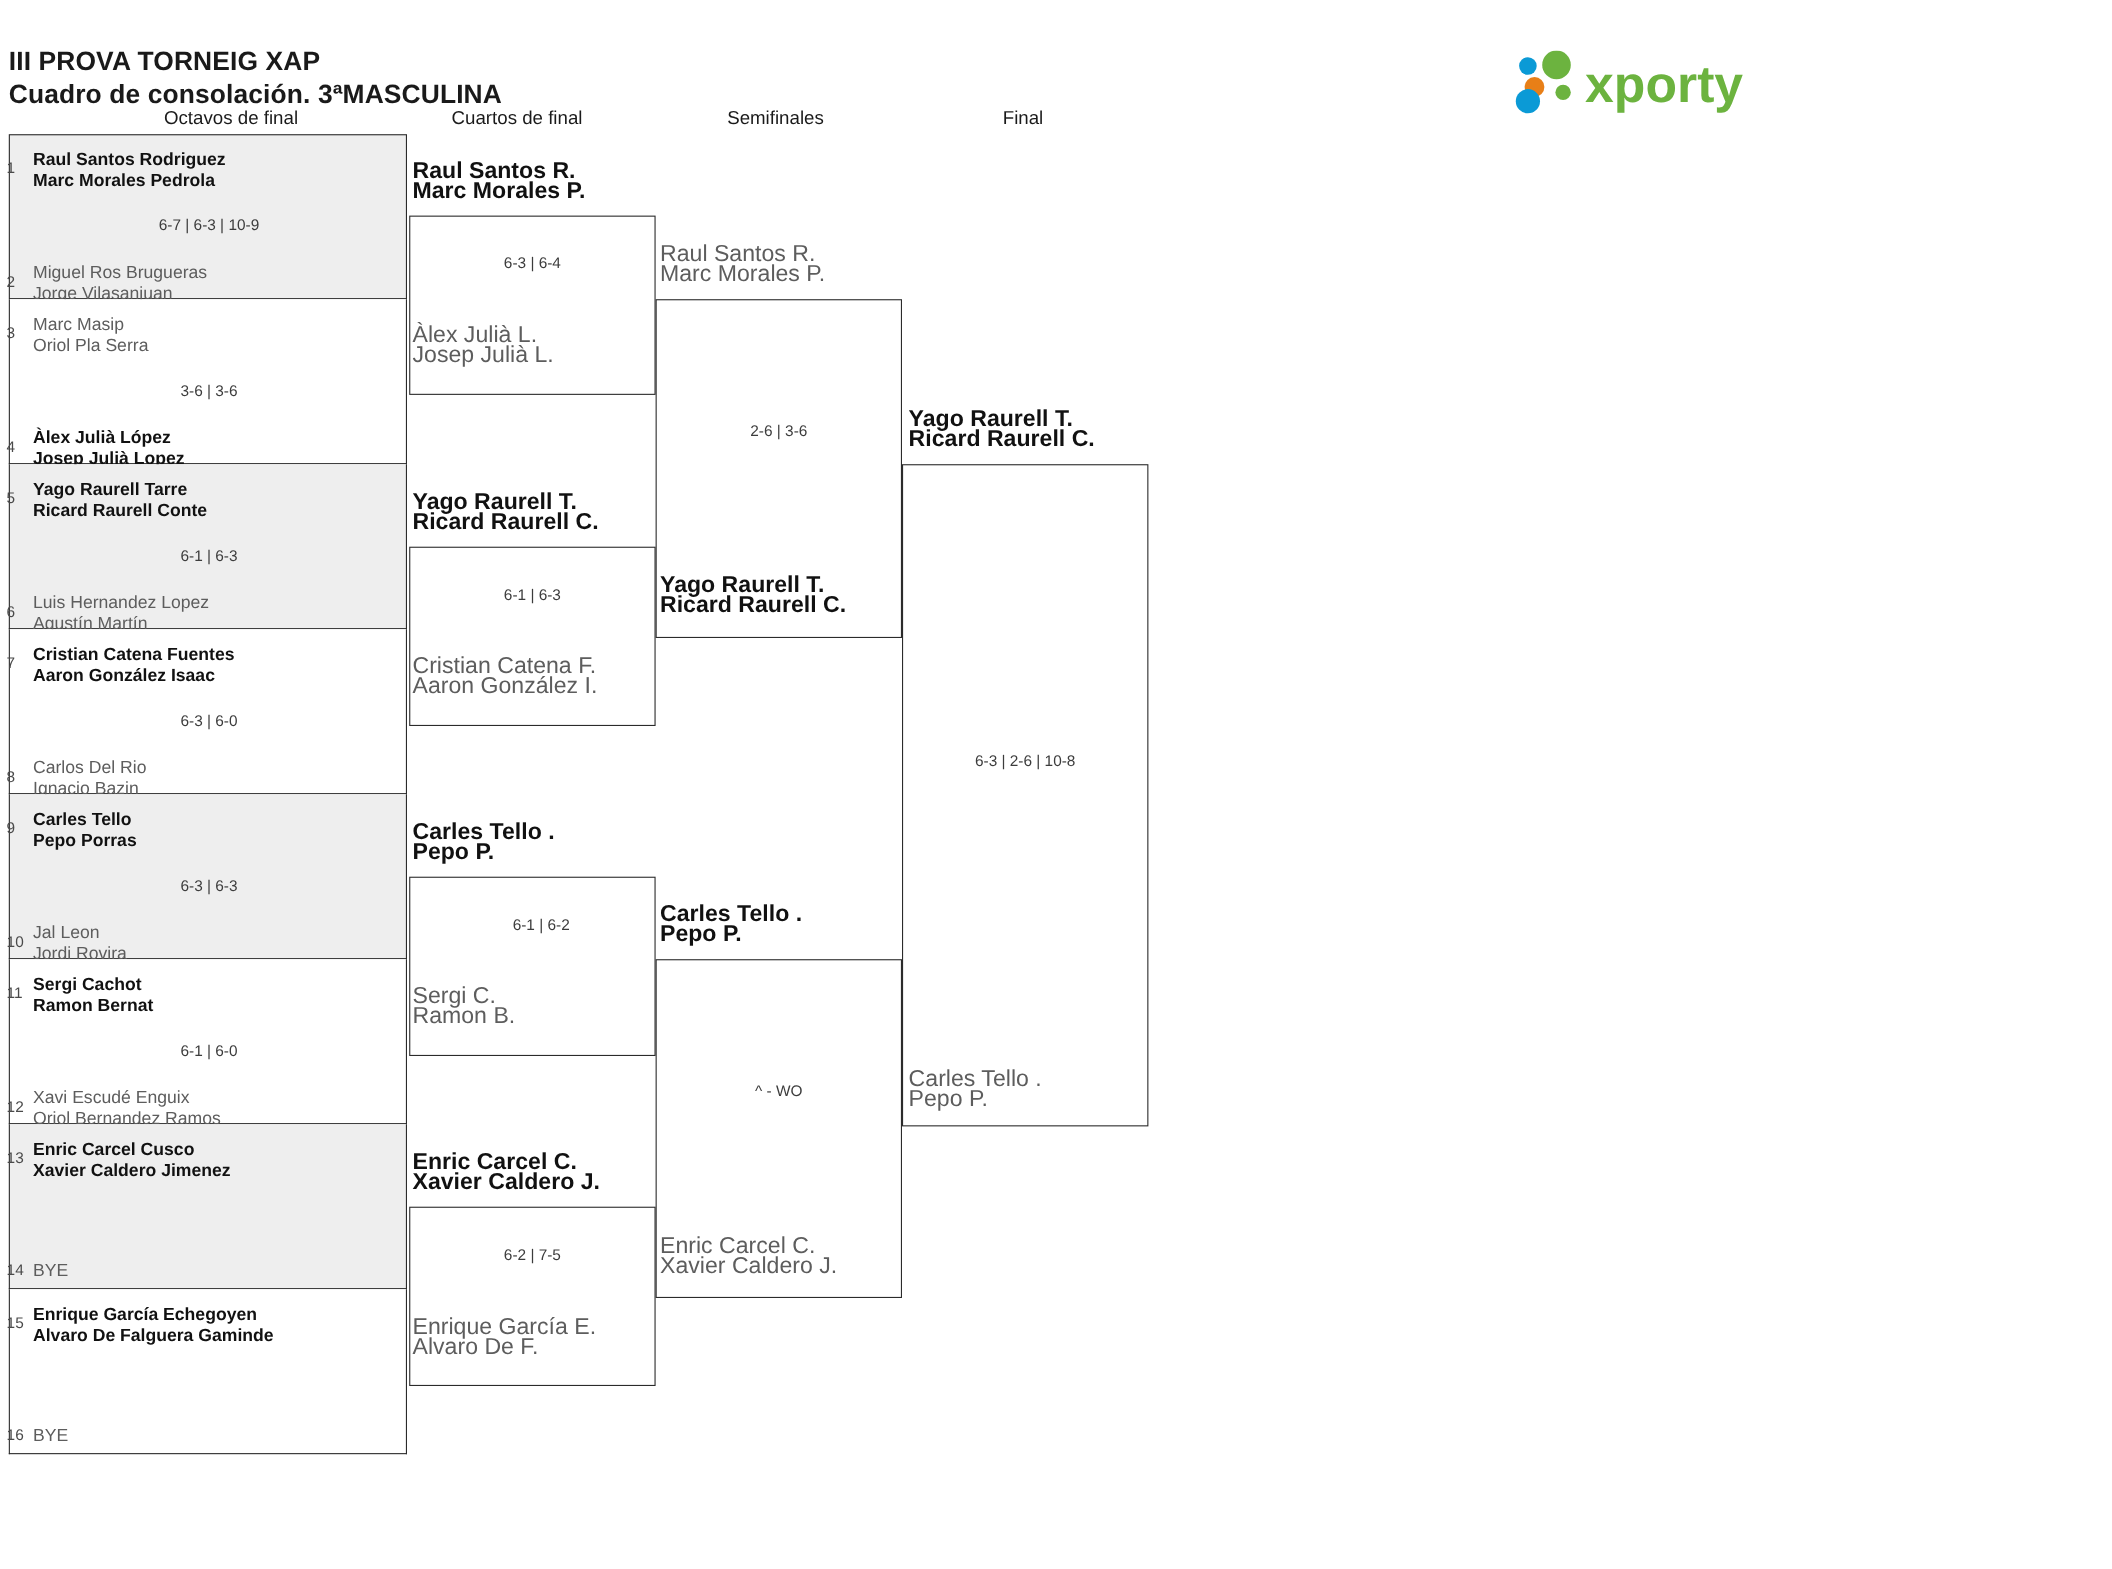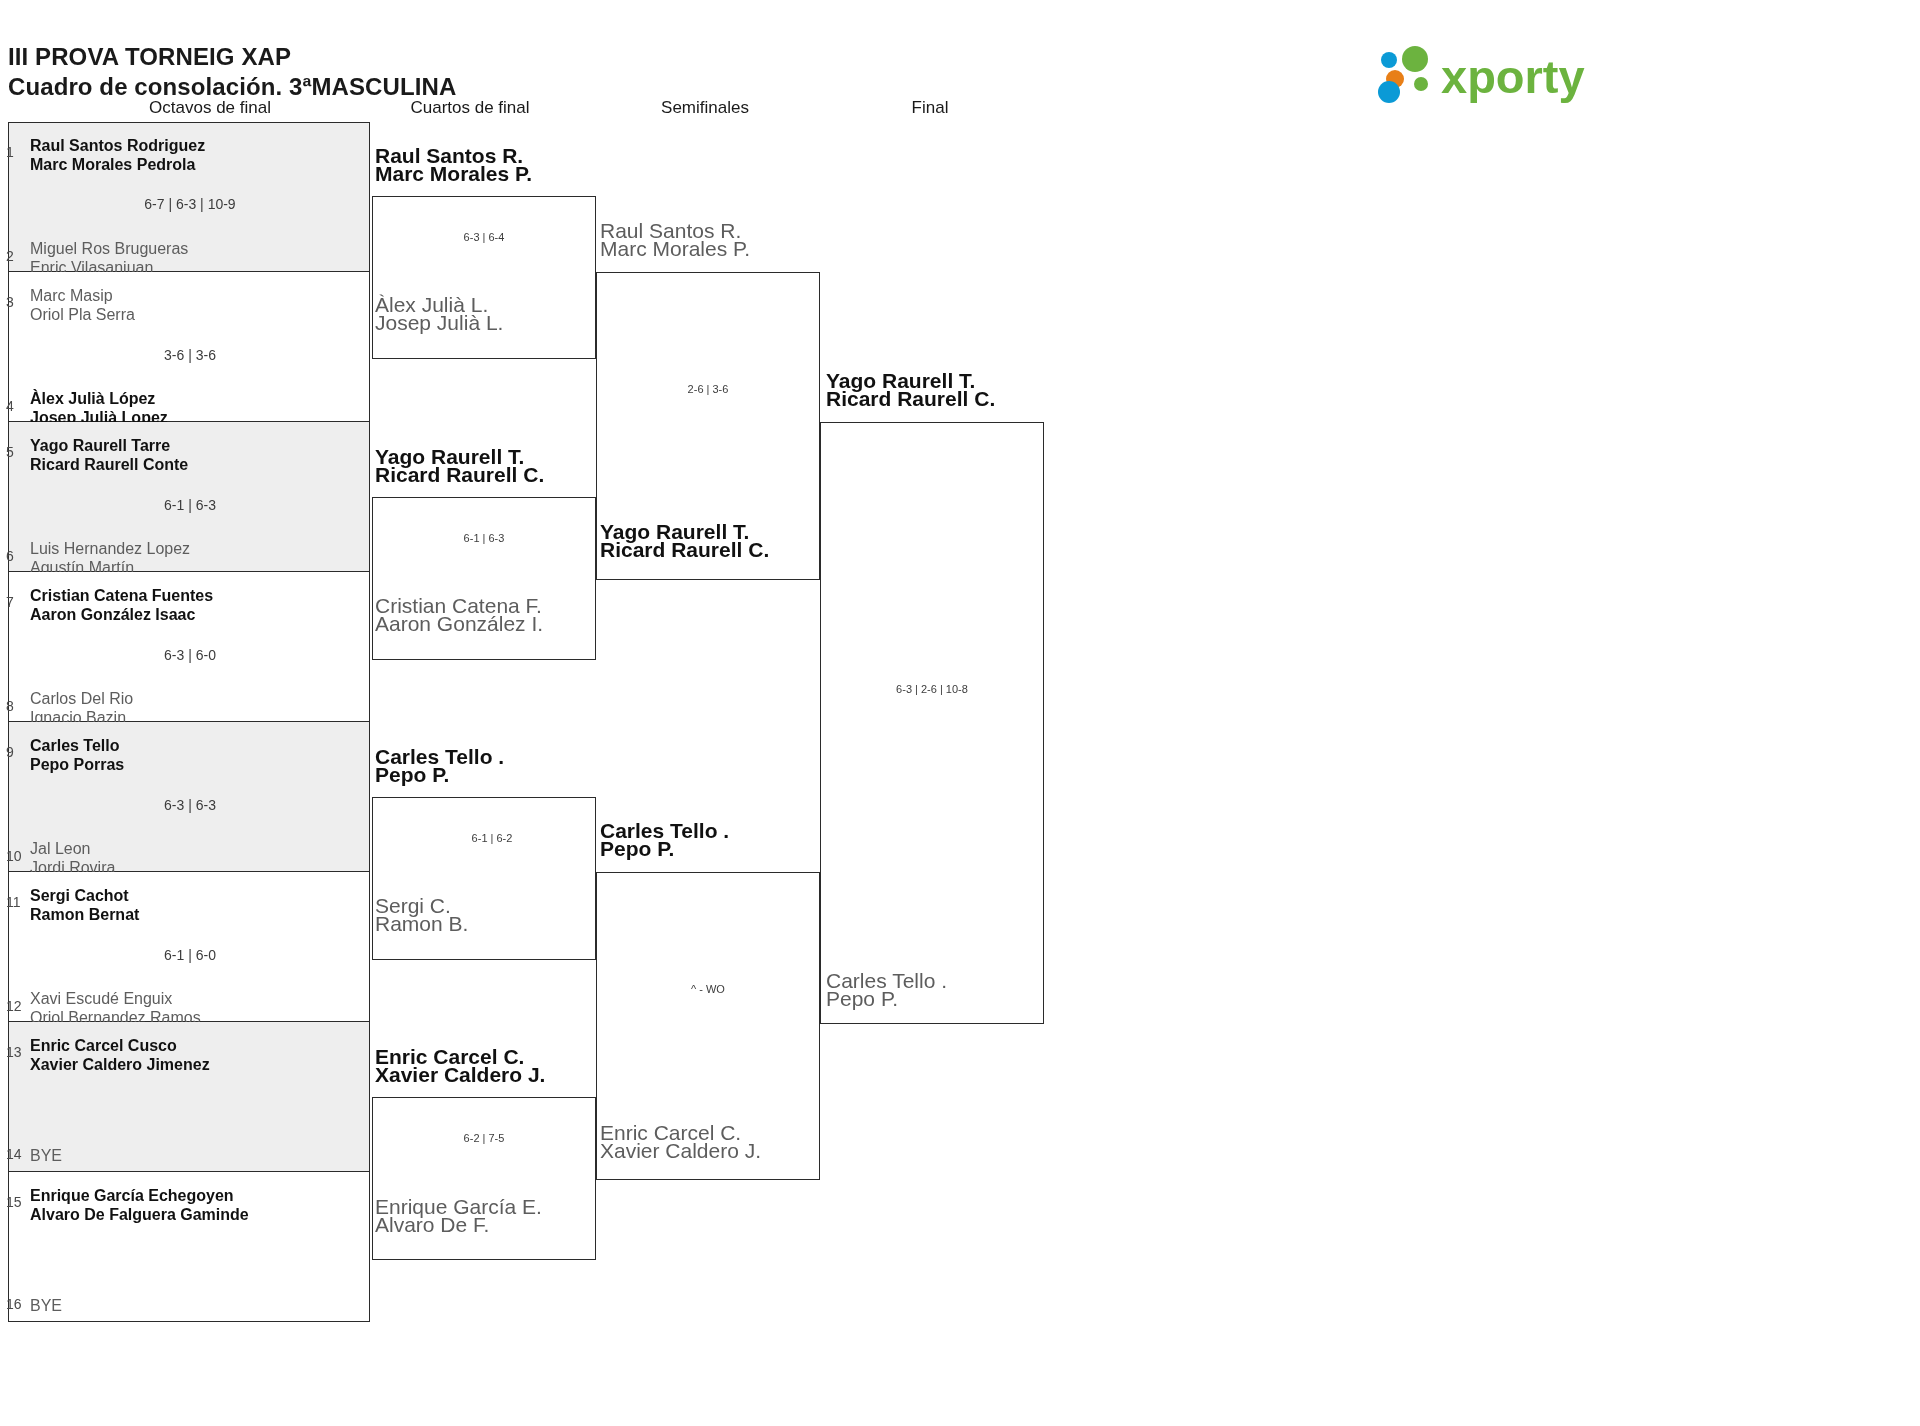--- a/index.html
+++ b/index.html
@@ -68,21 +68,21 @@
 
   
   .conn{
     position:absolute;box-sizing:border-box;
     border:1px solid #2b2b2b;
     background:transparent;
     pointer-events:none;
   }
   .conn-score{
     position:absolute;
-    font-size:11px;color:#3c3c3c;
+    font-size:14px;color:#3c3c3c;
     text-align:center;white-space:nowrap;
   }
 </style>
 </head>
 <body>
 
 <div id="header">
   <div id="title-block">
     <div class="title-line">III PROVA TORNEIG XAP</div>
     <div class="title-line">Cuadro de consolación. 3ªMASCULINA</div>
@@ -109,21 +109,21 @@
 <div class="r16-cell shaded first" style="left:8px;top:122px;width:362px;height:150px;"></div>
 <div class="seed" style="top:144px;">1</div>
 <div class="team win" style="top:136px;">
   <span class="ln">Raul Santos Rodriguez</span>
   <span class="ln">Marc Morales Pedrola</span>
 </div>
 <div class="r16-score" style="left:30px;top:196px;width:320px;">6-7 | 6-3 | 10-9</div>
 <div class="seed" style="top:248px;">2</div>
 <div class="team lose" style="top:239px;">
   <span class="ln">Miguel Ros Brugueras</span>
-  <span class="ln">Enric Vilasanjuan</span>
+  <span class="ln">Jorge Vilasanjuan</span>
 </div>
 
 <div class="r16-cell" style="left:8px;top:272px;width:362px;height:150px;"></div>
 <div class="seed" style="top:294px;">3</div>
 <div class="team lose" style="top:286px;">
   <span class="ln">Marc Masip</span>
   <span class="ln">Oriol Pla Serra</span>
 </div>
 <div class="r16-score" style="left:30px;top:347px;width:320px;">3-6 | 3-6</div>
 <div class="seed" style="top:398px;">4</div>

